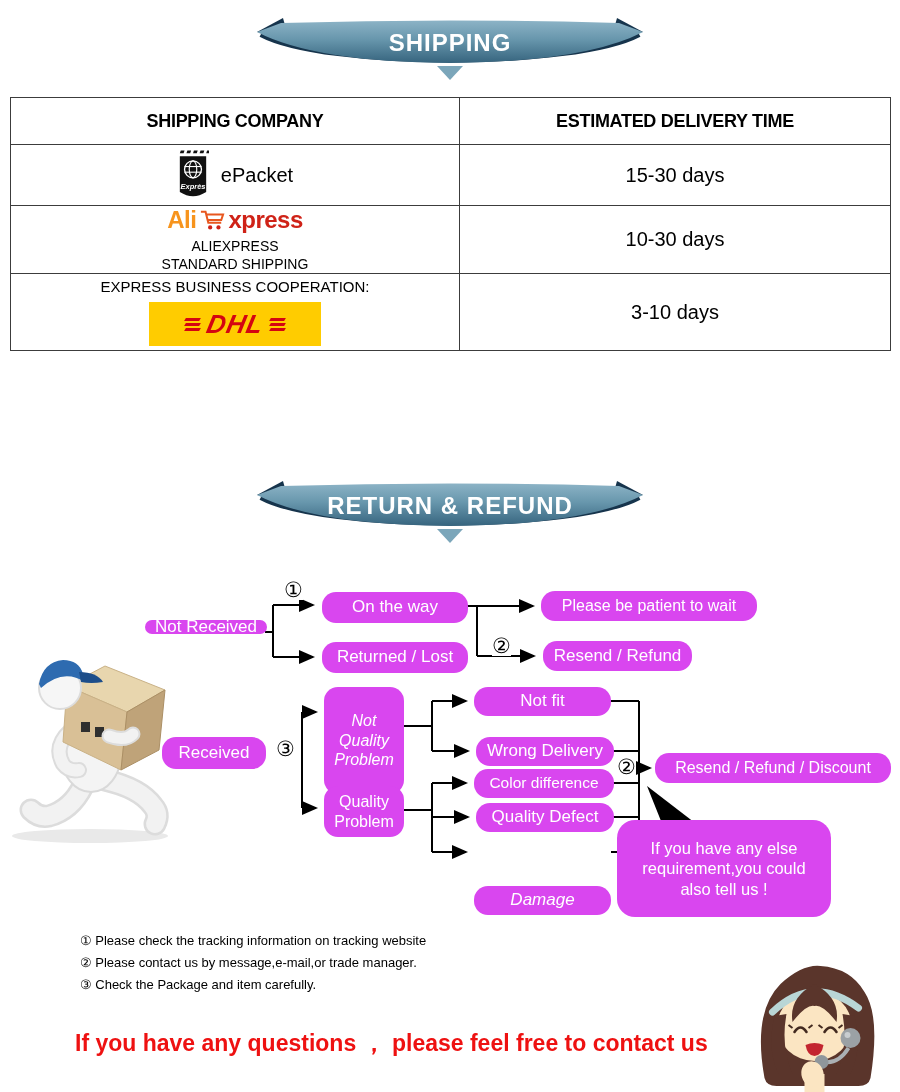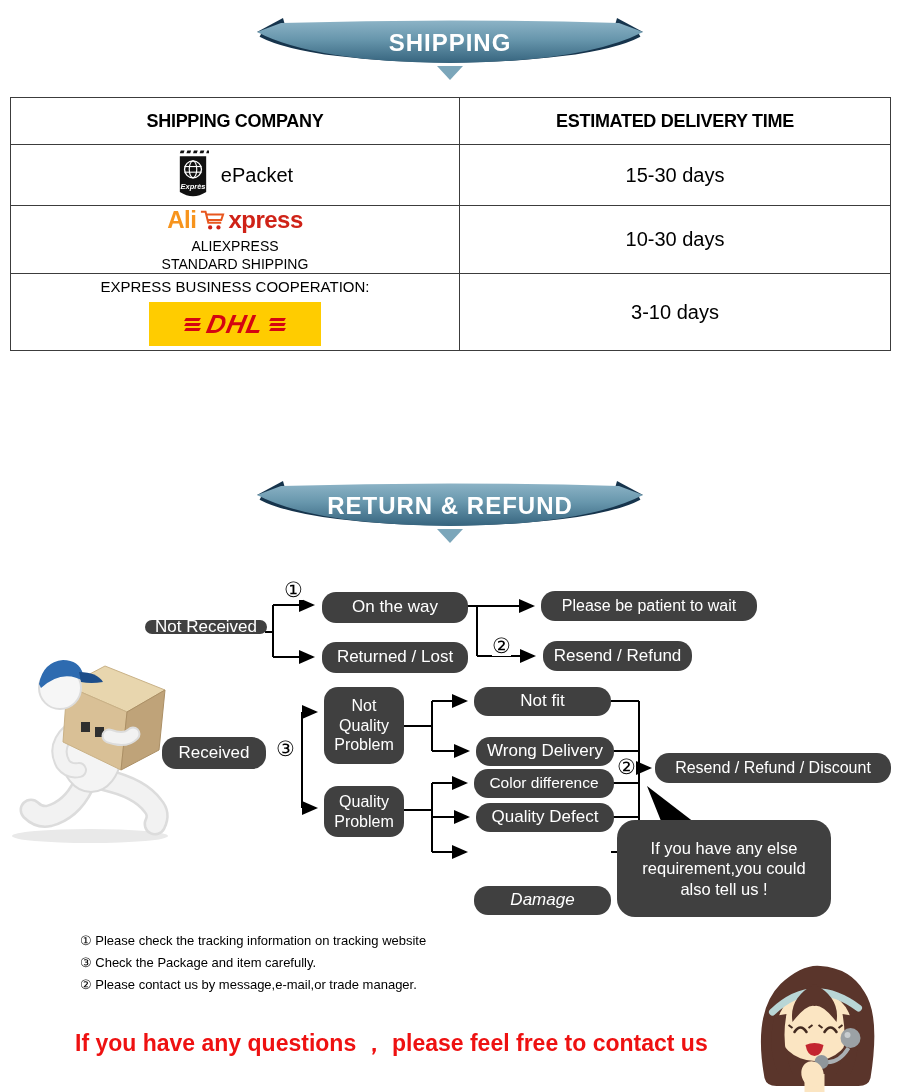--- a/index.html
+++ b/index.html
@@ -24,21 +24,21 @@
   .ali-prefix{font-size:24px;font-weight:800;color:#f7941d;letter-spacing:-0.5px;}
   .ali-suffix{font-size:24px;font-weight:800;color:#cf2217;letter-spacing:-0.5px;}
   .coop-label{font-size:15px;margin-bottom:7px;}
   .dhl-box{width:172px;height:44px;background:#ffcc00;margin:0 auto;
     display:flex;align-items:center;justify-content:center;gap:7px;}
   .dhl-bars{display:flex;flex-direction:column;gap:2px;}
   .dhl-bars i{display:block;width:15px;height:3px;background:#d40511;transform:skewX(-30deg);}
   .dhl-word{font-size:26px;font-weight:900;font-style:italic;color:#d40511;
     transform:skewX(-12deg);letter-spacing:1px;}
   
-  .flow-box{position:absolute;background:#404040;color:#fff;border-radius:14px;
+  .flow-box{position:absolute;background:#d946ef;color:#fff;border-radius:14px;
     display:flex;align-items:center;justify-content:center;text-align:center;
     font-size:17px;line-height:1.22;}
   .circ{position:absolute;font-size:21px;color:#000;background:#fff;line-height:1;}
   .bubble{border-radius:18px;font-size:16.5px;padding:4px 8px;}
   .flow-lines{position:absolute;left:0;top:560px;pointer-events:none;}
   
   .notes{position:absolute;left:80px;top:933px;font-size:13px;}
   .notes p{margin:0 0 7px 0;}
   .contact{position:absolute;left:75px;top:1028px;font-size:23px;font-weight:bold;color:#ee1111;}
 </style>
@@ -207,39 +207,39 @@
   </g>
   <polygon points="647,226 663,266 699,266" fill="#000"></polygon>
 </svg>
 
 <div class="flow-box" style="left:145px;top:620px;width:122px;height:14px;">Not Received</div>
 <div class="flow-box" style="left:322px;top:592px;width:146px;height:31px;">On the way</div>
 <div class="flow-box" style="left:322px;top:642px;width:146px;height:31px;">Returned / Lost</div>
 <div class="flow-box" style="left:541px;top:591px;width:216px;height:30px;font-size:16px;">Please be patient to wait</div>
 <div class="flow-box" style="left:543px;top:641px;width:149px;height:30px;">Resend / Refund</div>
 <div class="flow-box" style="left:162px;top:737px;width:104px;height:32px;">Received</div>
-<div class="flow-box" style="left:324px;top:687px;width:76px;height:77px;font-size:16px;padding:0 2px;">Not Quality Problem</div>
+<div class="flow-box" style="left:324px;top:687px;width:76px;height:77px;font-size:16px;padding:15px 2px;font-style:italic;">Not Quality Problem</div>
 <div class="flow-box" style="left:474px;top:687px;width:137px;height:29px;">Not fit</div>
 <div class="flow-box" style="left:476px;top:737px;width:138px;height:29px;">Wrong Delivery</div>
 <div class="flow-box" style="left:474px;top:769px;width:140px;height:29px;font-size:15.5px;">Color difference</div>
 <div class="flow-box" style="left:324px;top:786px;width:76px;height:51px;font-size:16px;padding:0 2px;">Quality Problem</div>
 <div class="flow-box" style="left:476px;top:803px;width:138px;height:29px;">Quality Defect</div>
 <div class="flow-box" style="left:474px;top:886px;width:137px;height:29px;font-style:italic;">Damage</div>
 <div class="flow-box" style="left:655px;top:753px;width:236px;height:30px;font-size:16px;">Resend / Refund / Discount</div>
 <div class="flow-box bubble" style="left:617px;top:820px;width:198px;height:89px;">If you have any else requirement,you could also tell us !</div>
 
 <span class="circ" style="left:284px;top:579px;">①</span>
 <span class="circ" style="left:492px;top:635px;">②</span>
 <span class="circ" style="left:276px;top:738px;">③</span>
 <span class="circ" style="left:617px;top:756px;">②</span>
 
 <div class="notes">
   <p>① Please check the tracking information on tracking website</p>
+  <p>② Please contact us by message,e-mail,or trade manager.</p>
   <p>③ Check the Package and item carefully.</p>
-  <p>② Please contact us by message,e-mail,or trade manager.</p>
 </div>
 
 <div class="contact">If you have any questions ，  please feel free to contact us</div>
 
 <svg style="position:absolute;left:748px;top:958px;" width="140" height="134" viewBox="0 0 135 134">
   <path d="M14,120 Q2,54 30,26 Q52,6 70,8 Q100,10 114,34 Q130,58 120,120 Q118,128 108,128 L26,128 Q16,128 14,120 Z" fill="#5a352b"></path>
   <ellipse cx="64" cy="68" rx="37" ry="35" fill="#fbe5c2"></ellipse>
   <path d="M22,54 Q62,16 108,50" stroke="#b9d6d6" stroke-width="7" fill="none" stroke-linecap="round"></path>
   <path d="M64,26 Q38,40 42,64 Q56,46 64,48 Q72,46 86,64 Q90,40 64,26 Z" fill="#5a352b"></path>
   <path d="M24,58 Q16,92 28,116 L42,116 Q30,88 36,56 Z" fill="#5a352b"></path>

